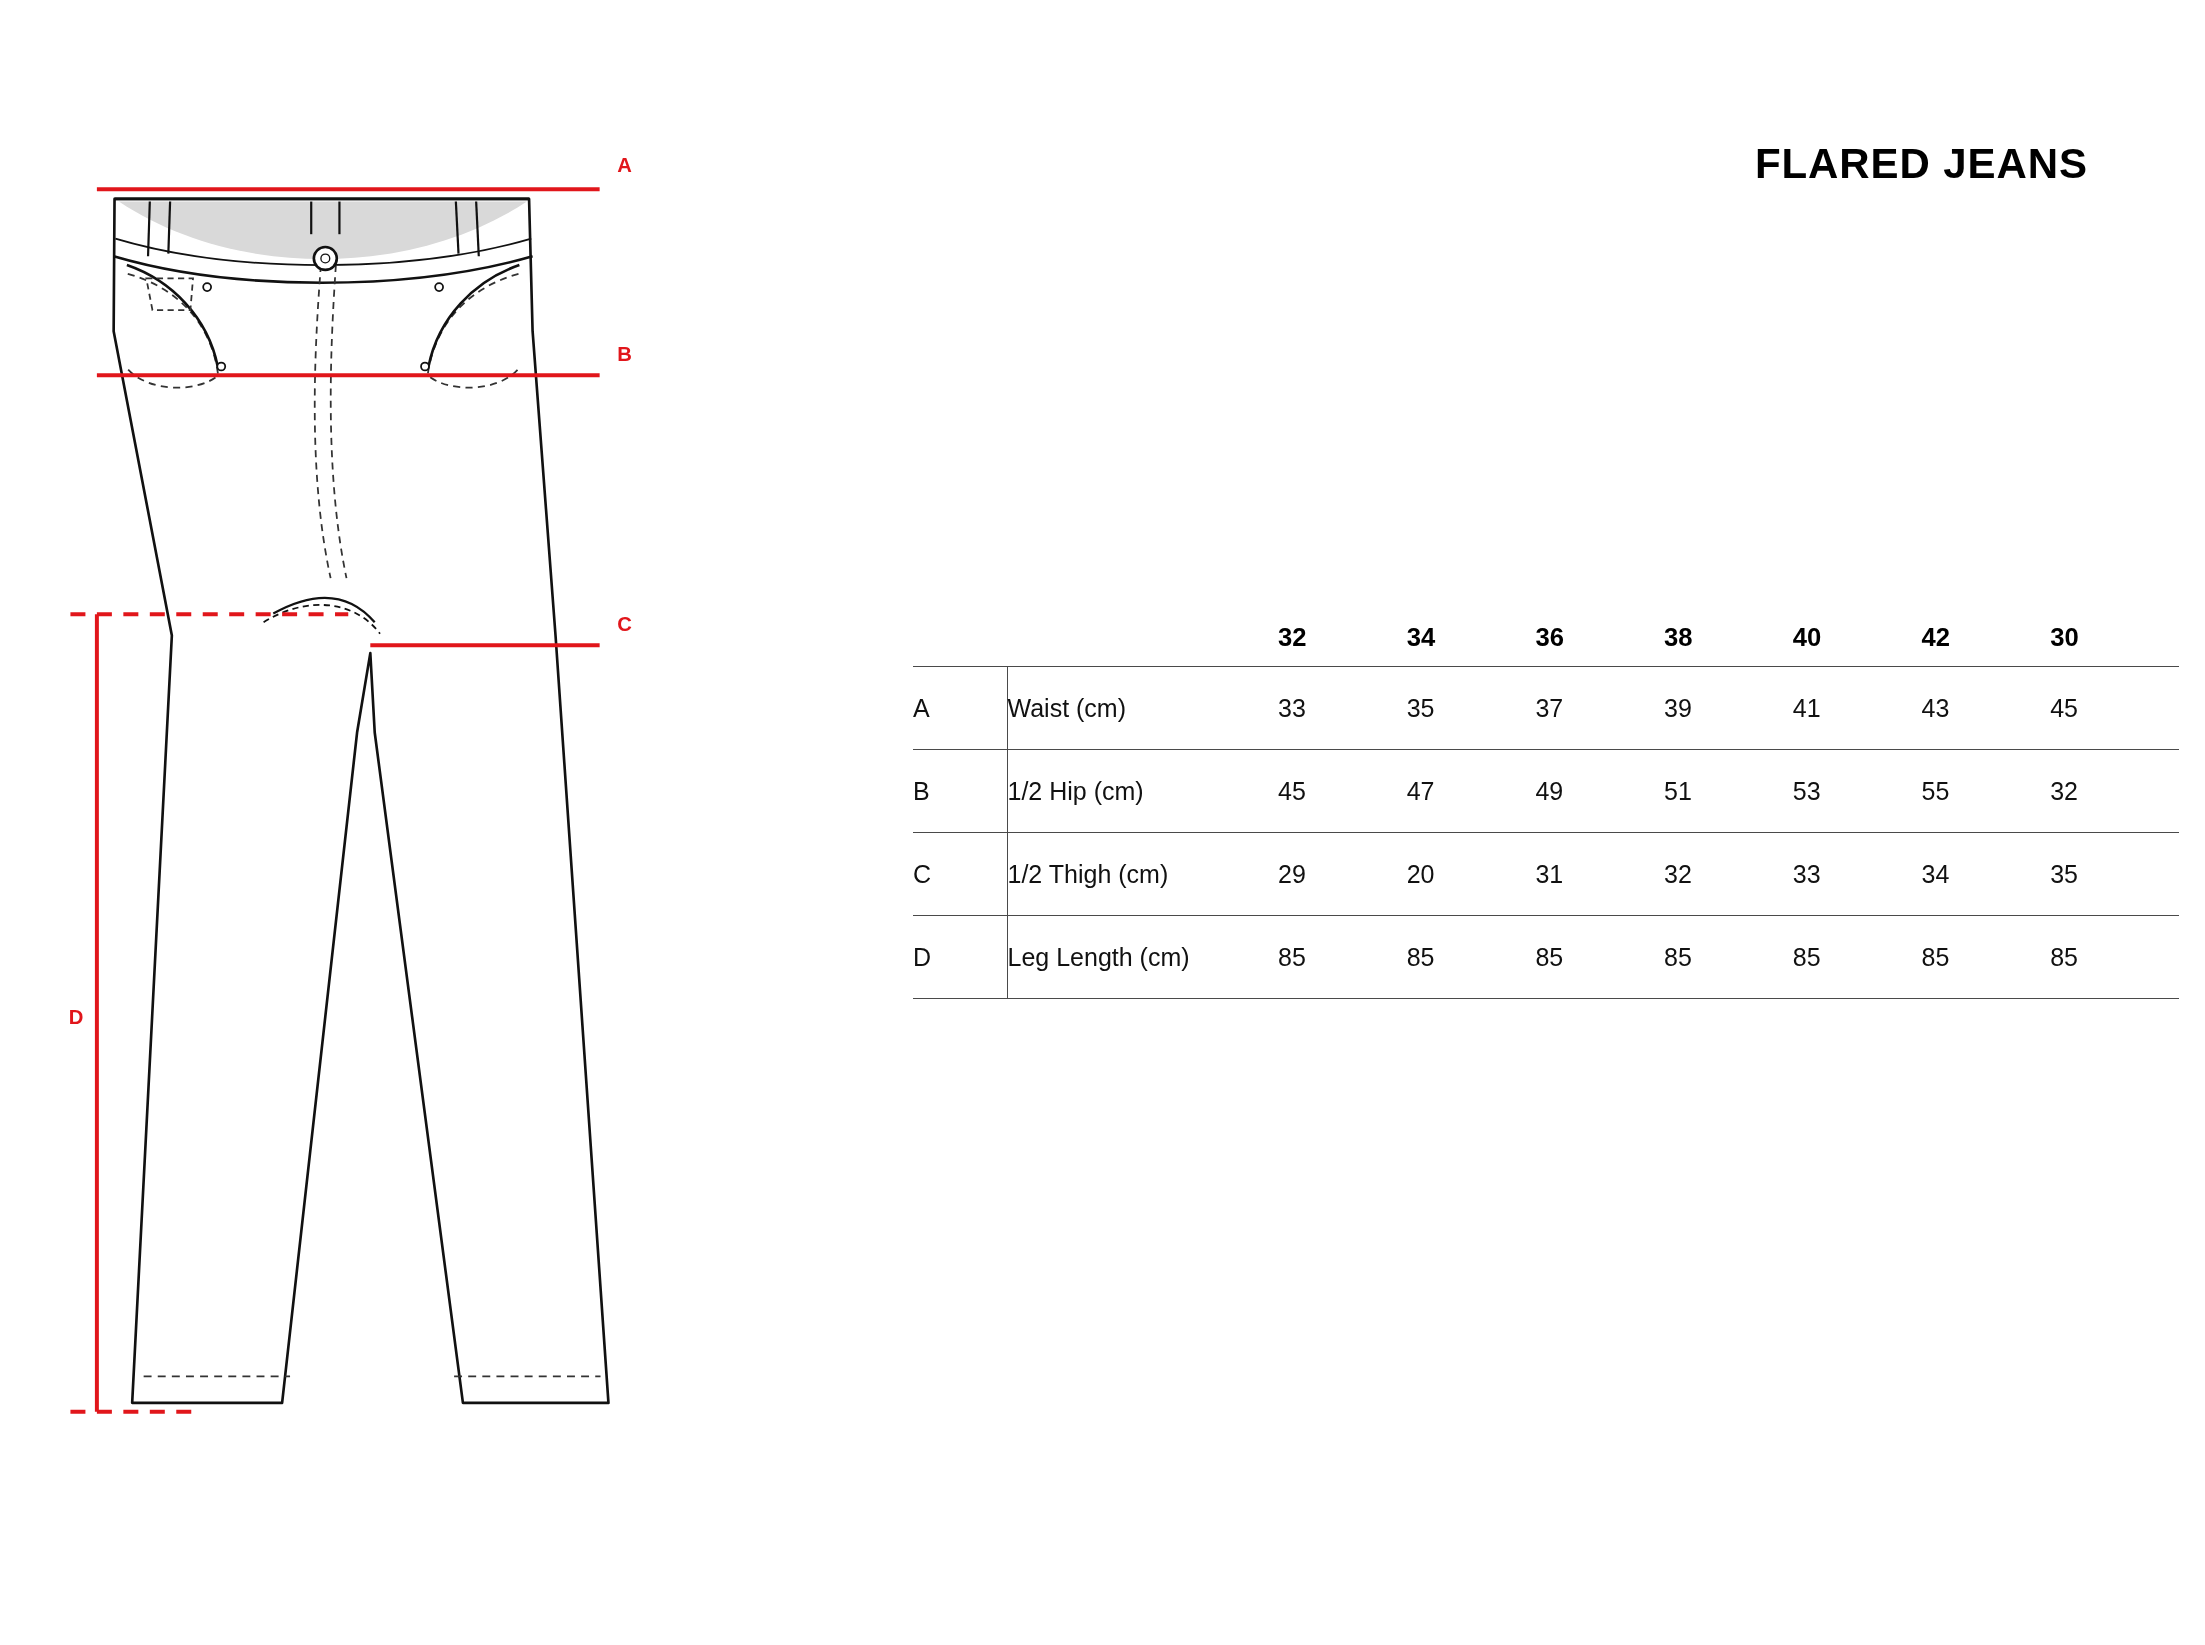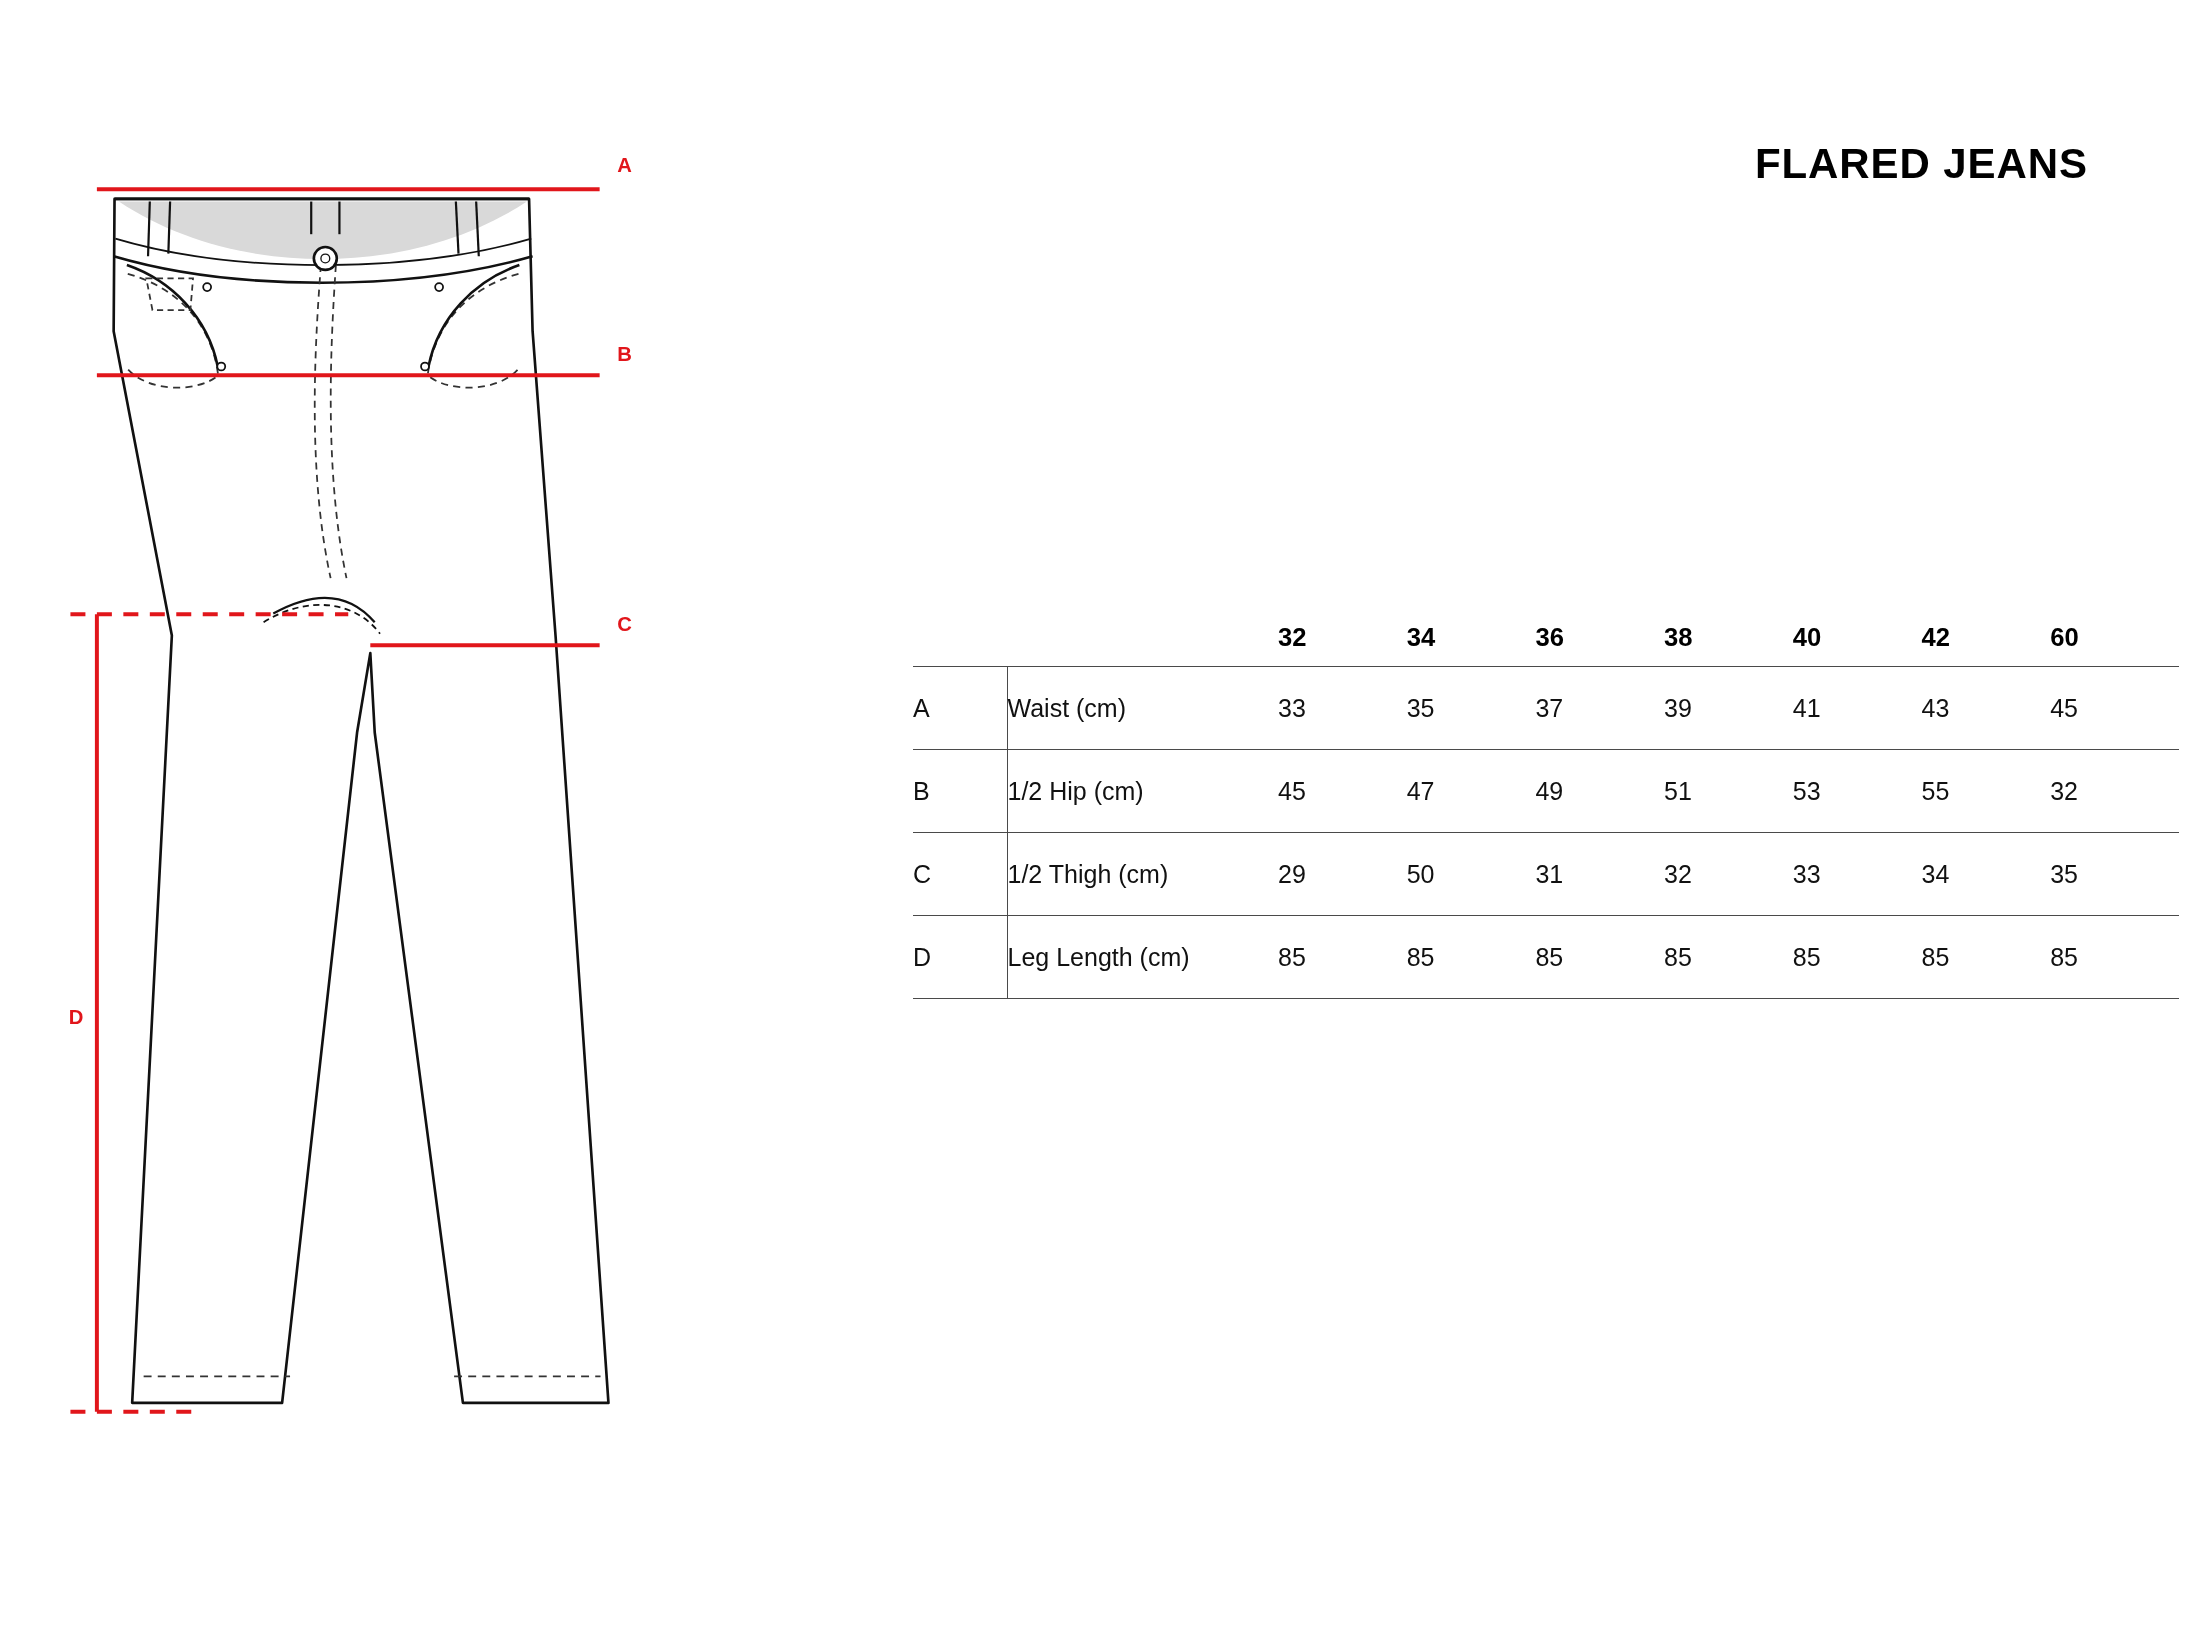--- a/index.html
+++ b/index.html
@@ -217,21 +217,21 @@
     <thead>
       <tr>
         <th class="code-head"></th>
         <th class="label-head"></th>
         <th class="size-head">32</th>
         <th class="size-head">34</th>
         <th class="size-head">36</th>
         <th class="size-head">38</th>
         <th class="size-head">40</th>
         <th class="size-head">42</th>
-        <th class="size-head">60</th>
+        <th class="size-head">30</th>
       </tr>
     </thead>
     <tbody>
 
       <tr>
         <td class="code-cell">A</td>
         <td class="label-cell">Waist (cm)</td>
         <td class="val-cell">33</td>
         <td class="val-cell">35</td>
         <td class="val-cell">37</td>
@@ -250,21 +250,21 @@
         <td class="val-cell">51</td>
         <td class="val-cell">53</td>
         <td class="val-cell">55</td>
         <td class="val-cell">32</td>
       </tr>
 
       <tr>
         <td class="code-cell">C</td>
         <td class="label-cell">1/2 Thigh (cm)</td>
         <td class="val-cell">29</td>
-        <td class="val-cell">50</td>
+        <td class="val-cell">20</td>
         <td class="val-cell">31</td>
         <td class="val-cell">32</td>
         <td class="val-cell">33</td>
         <td class="val-cell">34</td>
         <td class="val-cell">35</td>
       </tr>
 
       <tr>
         <td class="code-cell">D</td>
         <td class="label-cell">Leg Length (cm)</td>

